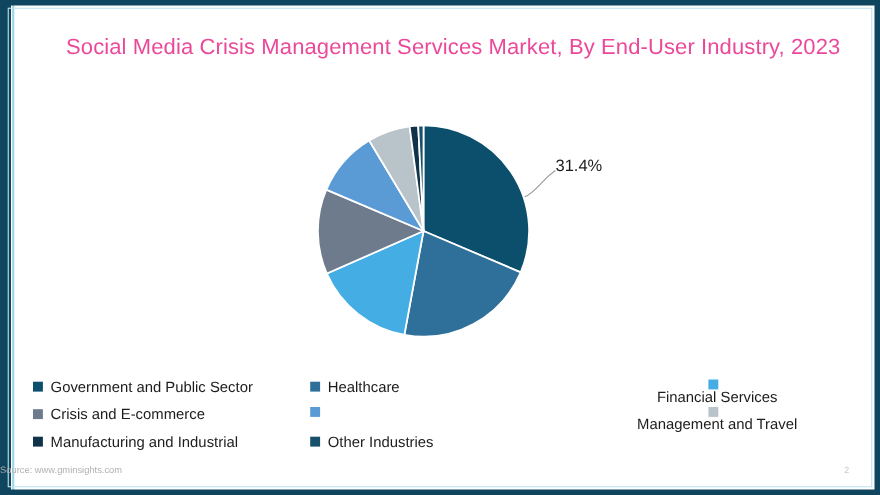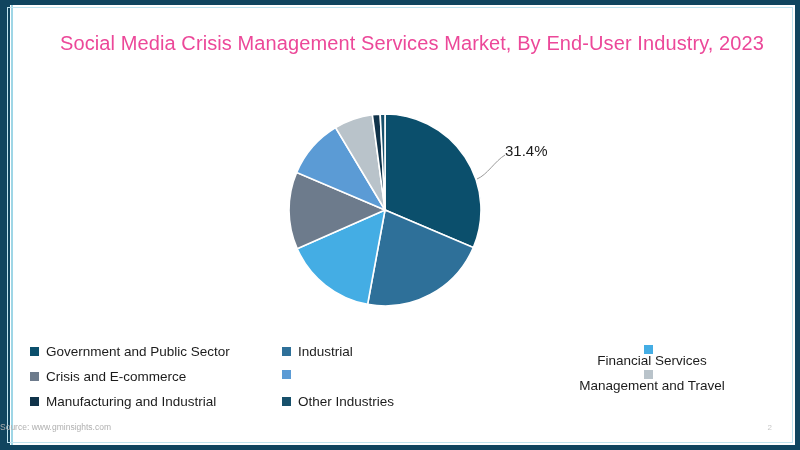--- a/index.html
+++ b/index.html
@@ -143,21 +143,21 @@
 
   <div class="legend">
 
     <div class="legend-row">
       <div class="legend-item c0">
         <span class="swatch" style="background: rgb(11, 79, 108);"></span>
         <span class="legend-label">Government and Public Sector</span>
       </div>
       <div class="legend-item c1">
         <span class="swatch" style="background: rgb(46, 112, 153);"></span>
-        <span class="legend-label">Industrial</span>
+        <span class="legend-label">Healthcare</span>
       </div>
       <div class="legend-item c2">
         <span class="swatch" style="background: rgb(68, 173, 228);"></span>
         <span class="legend-label">Financial Services</span>
       </div>
     </div>
 
     <div class="legend-row">
       <div class="legend-item c0">
         <span class="swatch" style="background: rgb(109, 123, 140);"></span>

